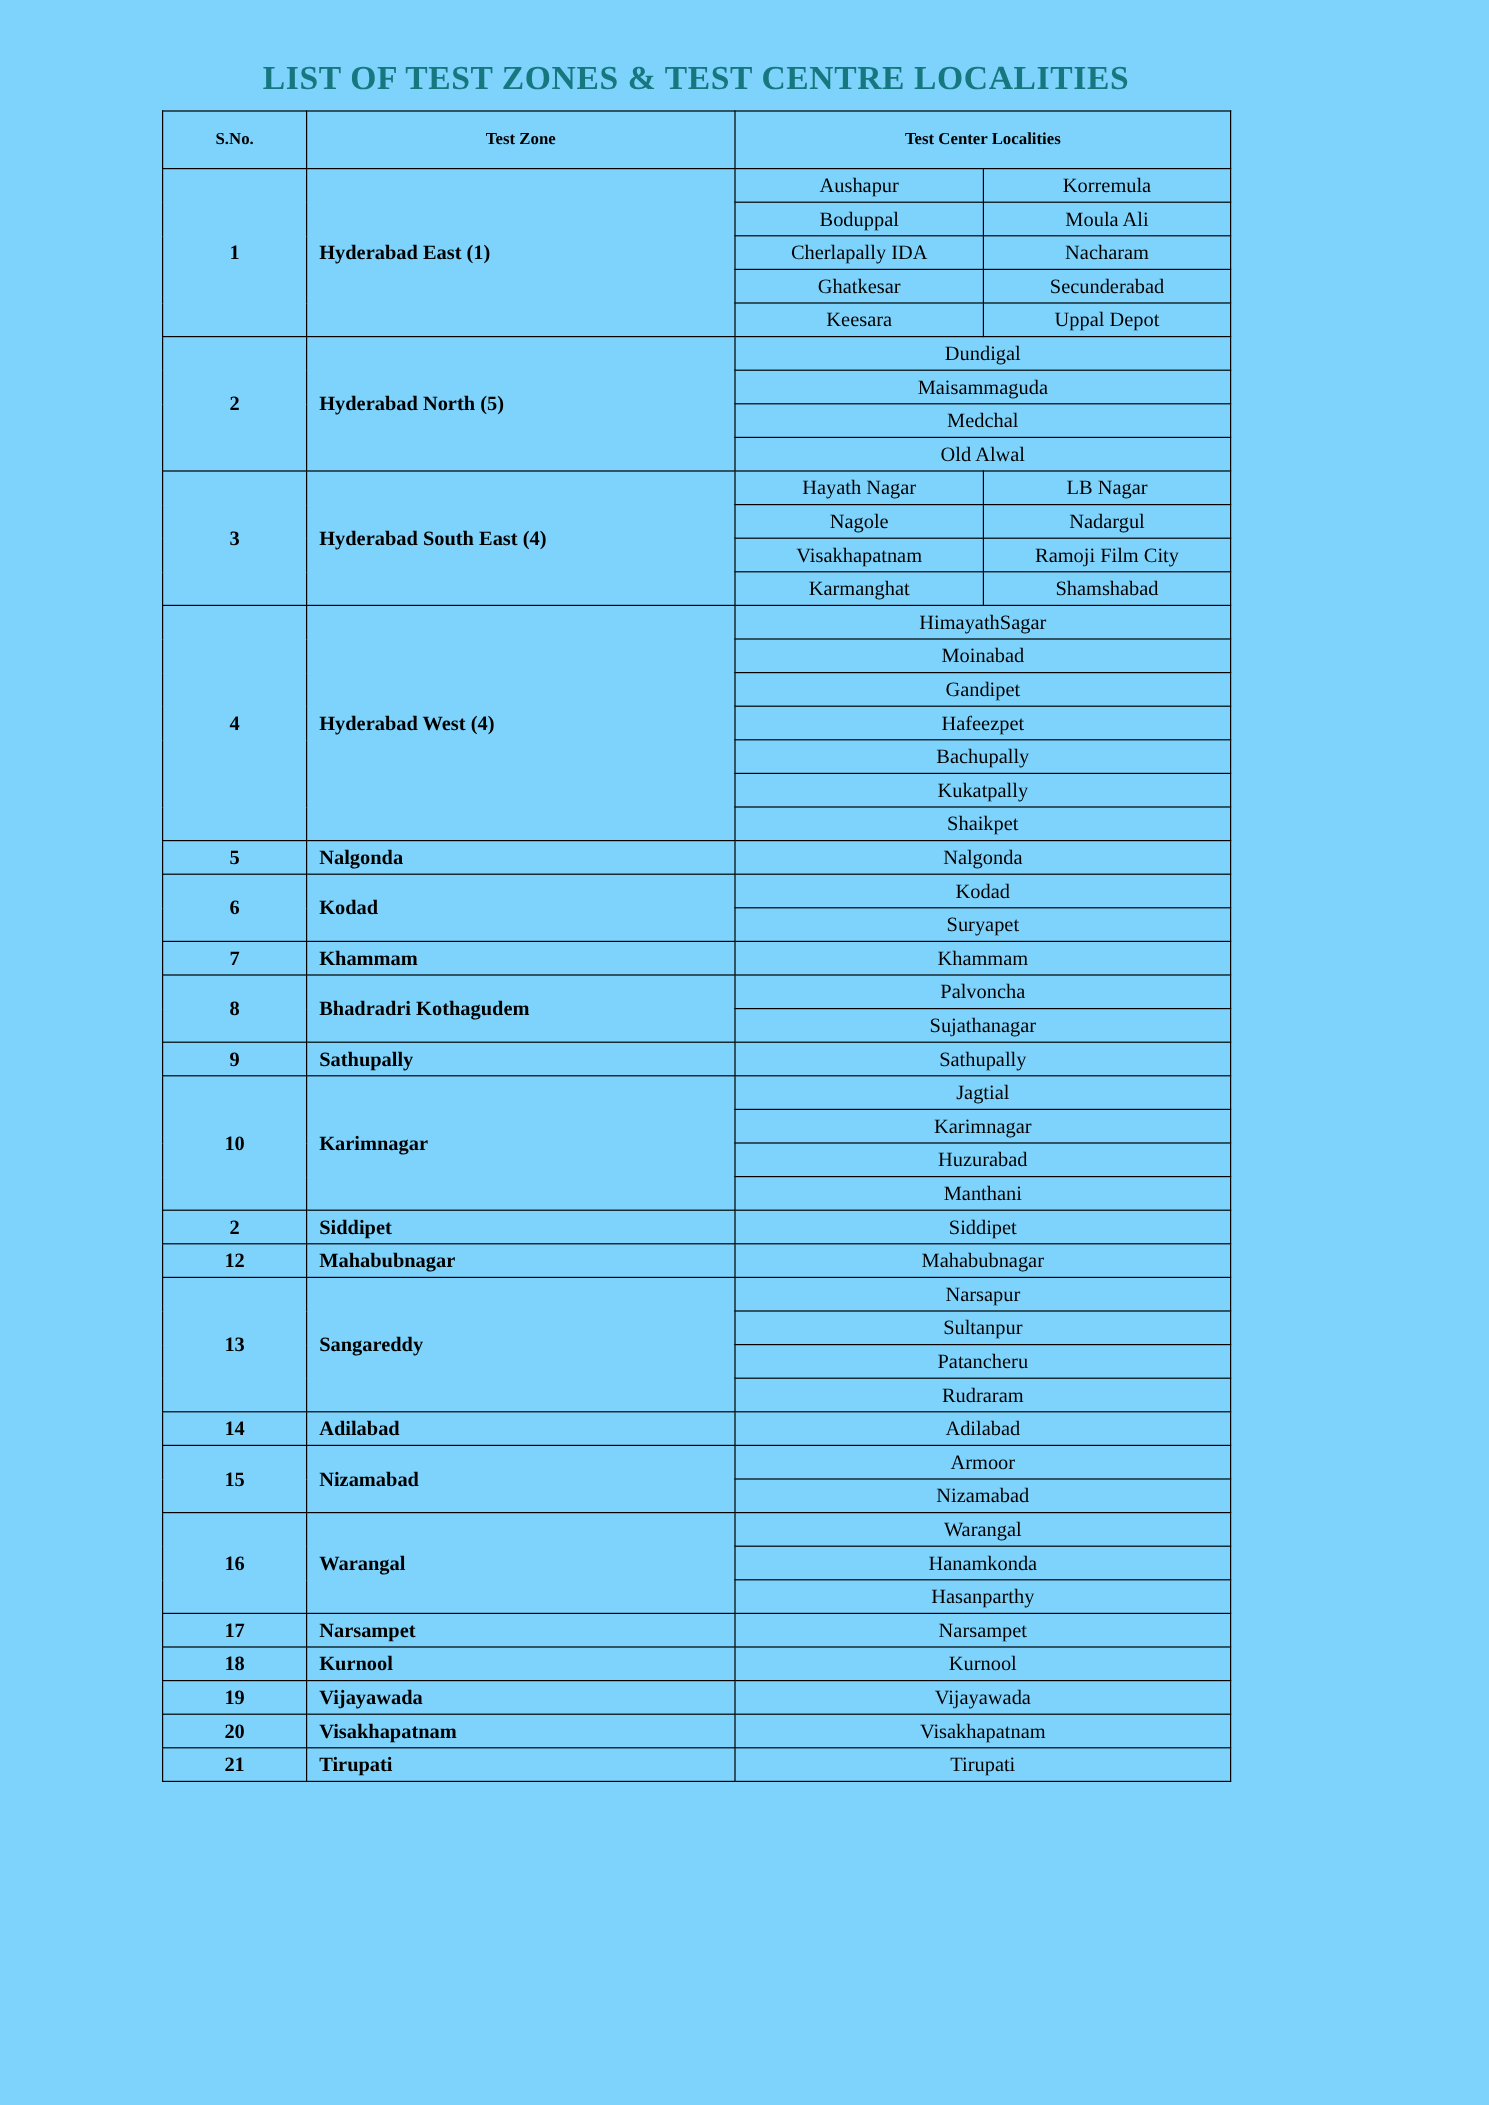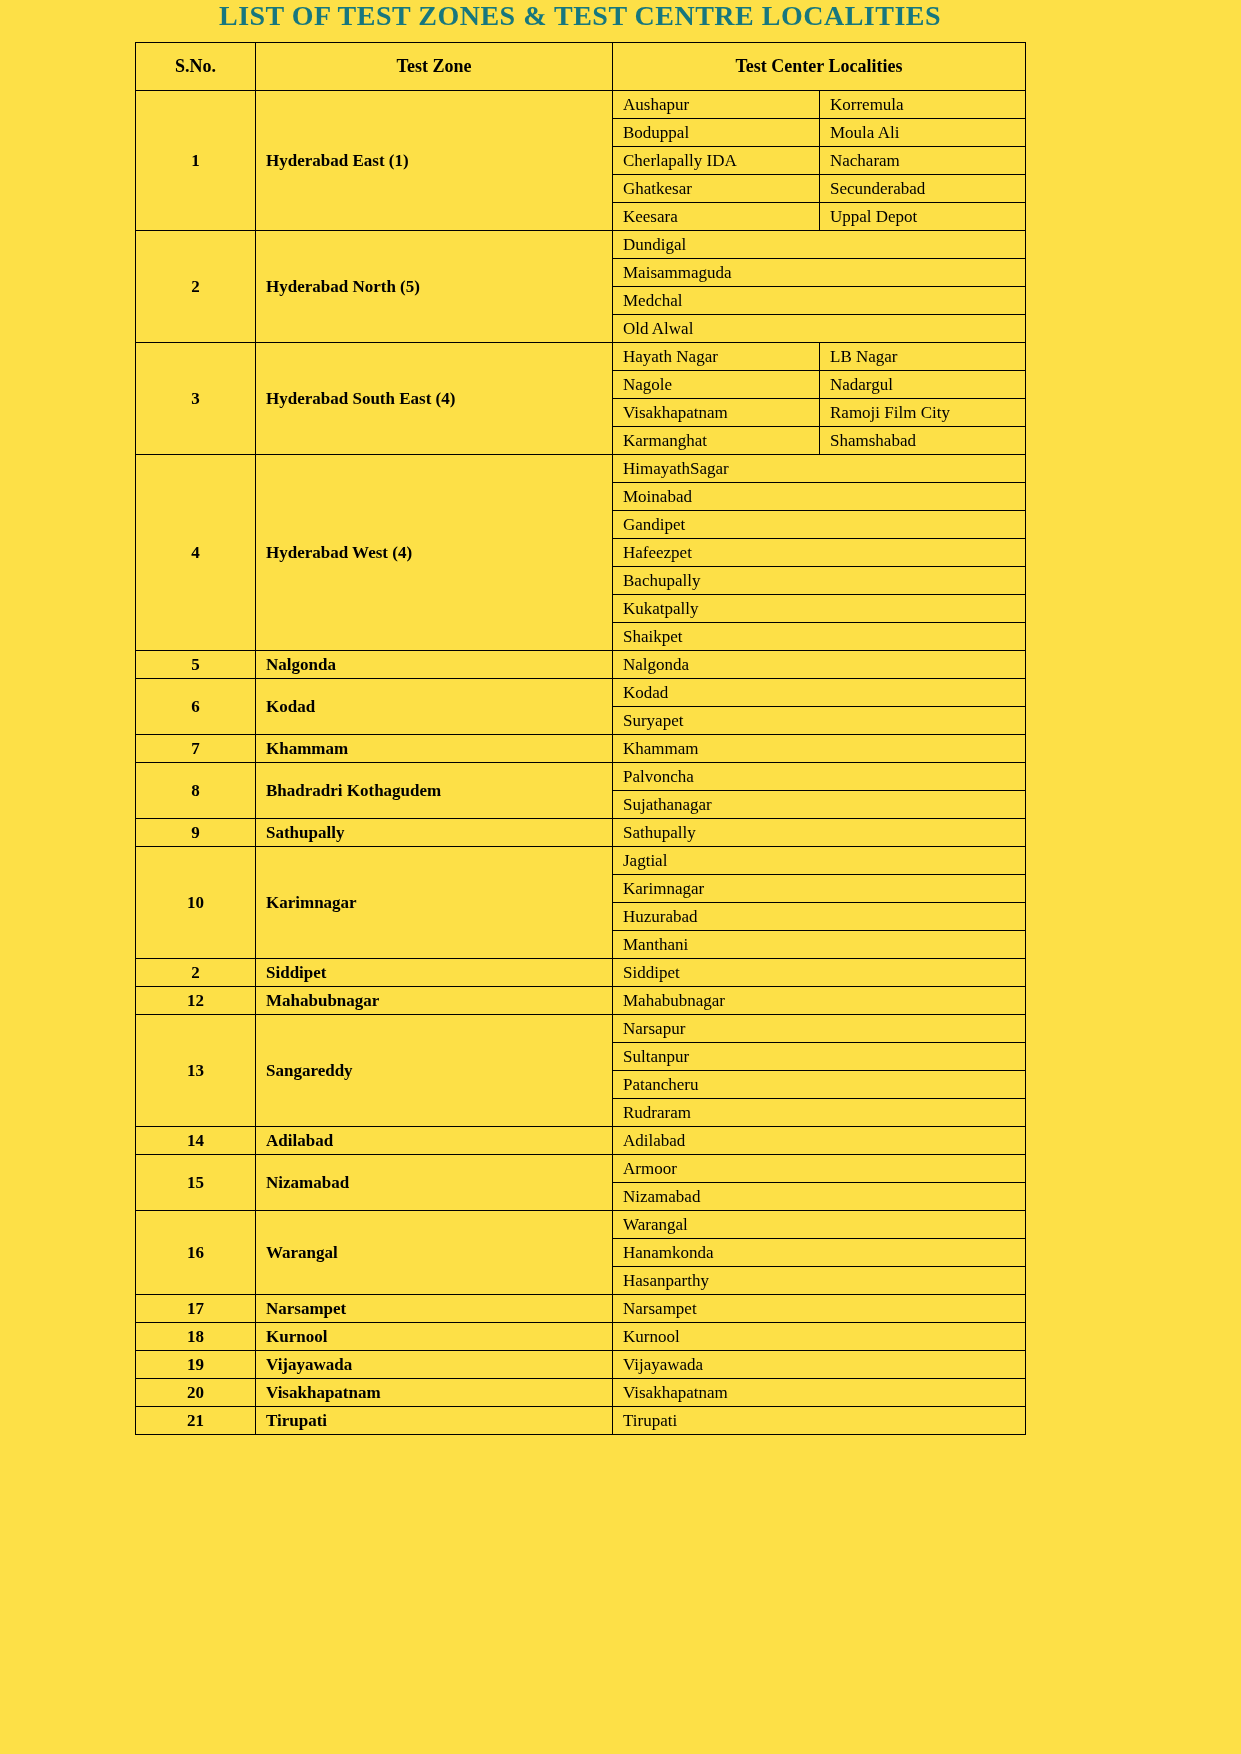--- a/index.html
+++ b/index.html
@@ -3,21 +3,22 @@
 <meta charset="utf-8">
 <style>
   * { box-sizing: border-box; margin: 0; padding: 0; }
   html, body {
     background: #ffffff;
     font-family: "Liberation Serif", "DejaVu Serif", serif;
   }
   .page {
     width: 1241px;
     min-height: 1754px;
-    background: #fde047;
+    background: #7dd3fc;
+    padding-top: 50px;
     position: relative;
   }
   .doc-area {
     width: 890px;
     margin-left: 135px;
   }
   .doc-title {
     text-align: center;
     font-size: 28px;
     font-weight: bold;
@@ -30,21 +31,21 @@
     border-collapse: collapse;
     table-layout: fixed;
     font-size: 17px;
     color: #000000;
   }
   table.zone-table th,
   table.zone-table td {
     border: 1px solid #000000;
   }
   table.zone-table th {
-    font-size: 18px;
+    font-size: 14px;
     font-weight: bold;
     text-align: center;
     height: 48px;
     vertical-align: middle;
     padding: 4px 6px;
   }
   td.sno {
     text-align: center;
     vertical-align: middle;
     font-weight: bold;
@@ -52,20 +53,21 @@
   td.zone {
     vertical-align: middle;
     font-weight: bold;
     padding: 3px 10px;
   }
   td.loc {
     height: 28px;
     vertical-align: middle;
     padding: 2px 10px;
     font-weight: normal;
+    text-align: center;
   }
 </style>
 </head>
 <body>
 
 <div class="page">
   <div class="doc-area">
     <div class="doc-title" style="color: rgb(23, 119, 126);">LIST OF TEST ZONES &amp; TEST CENTRE LOCALITIES</div>
 
     <table class="zone-table">

